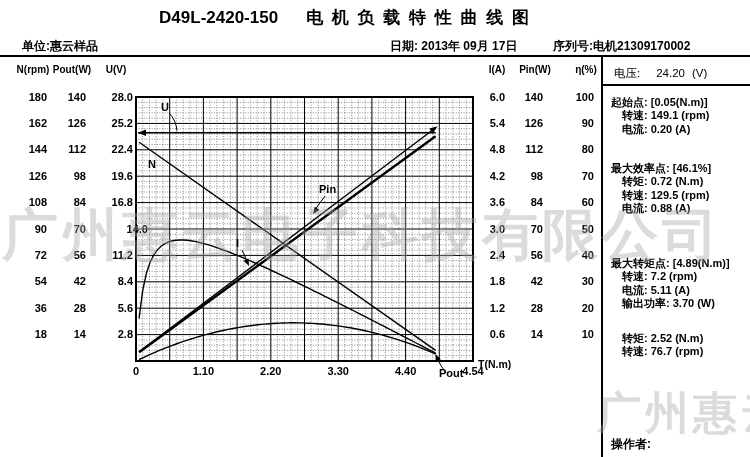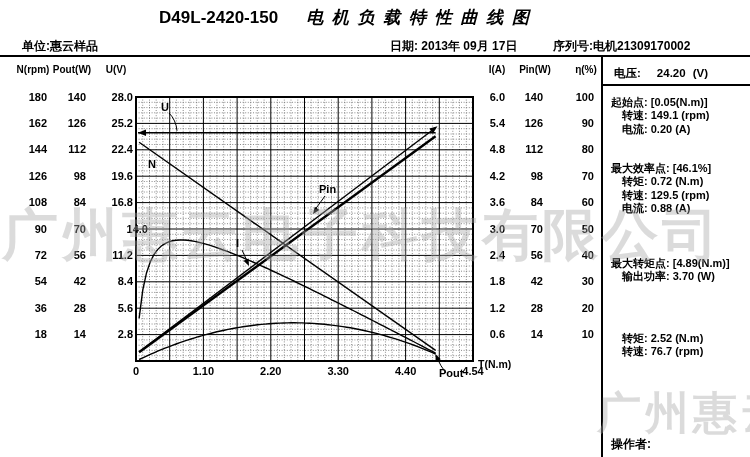--- a/index.html
+++ b/index.html
@@ -1,38 +1,38 @@
 <!DOCTYPE html>
 <html><head>
 <meta charset="utf-8">
 <style>
   html,body{margin:0;padding:0;background:#e8e8e8;}
   .page{position:relative;width:750px;height:457px;background:#fff;overflow:hidden;
         font-family:"Liberation Sans",sans-serif;color:#000;margin:0 auto;}
   .title{position:absolute;top:6px;left:0;width:690px;text-align:center;
          font-size:17px;font-weight:700;white-space:pre;}
-  .title .cn{margin-left:28px;letter-spacing:2px;font-style:italic;}
+  .title .cn{margin-left:28px;letter-spacing:2px;}
   .info{position:absolute;top:38px;font-size:12px;font-weight:700;white-space:pre;}
   .rule-top{position:absolute;left:0;top:55px;width:750px;height:2px;background:#000;}
   .divider-v{position:absolute;left:601px;top:56px;width:2px;height:401px;background:#000;}
   .volt-rule{position:absolute;left:603px;top:84px;width:147px;height:2px;background:#000;}
   .axh{position:absolute;top:64px;width:64px;text-align:center;font-size:10px;font-weight:700;}
   .axv{position:absolute;width:44px;text-align:right;font-size:11px;font-weight:700;}
   .xt{position:absolute;top:365px;width:44px;text-align:center;font-size:11px;font-weight:700;}
   #plot{position:absolute;left:136px;top:97px;width:337px;height:264px;overflow:visible;}
   .mn{stroke:#5a5a5a;stroke-width:.7;stroke-dasharray:1 1.6;}
   .mj{stroke:#000;stroke-width:1;}
   .bd{fill:none;stroke:#000;stroke-width:2;}
   .cv{fill:none;stroke:#000;stroke-width:1.4;}
   .cvt{fill:none;stroke:#000;stroke-width:2.4;}
   .ld{fill:none;stroke:#000;stroke-width:1;}
   .ar{fill:#000;stroke:none;}
   .cl{font-size:11px;font-weight:700;font-family:"Liberation Sans",sans-serif;}
   .axname{font-size:10.5px;font-weight:700;font-family:"Liberation Sans",sans-serif;}
-  .volt-row{position:absolute;left:614px;top:66px;font-size:11.5px;font-weight:700;}
+  .volt-row{position:absolute;left:614px;top:66px;font-size:11.5px;font-weight:400;}
   .volt-row .v{margin-left:16px;}
   .volt-row .u{margin-left:7px;}
   .blk{position:absolute;left:611px;font-size:11px;font-weight:700;line-height:13.4px;white-space:pre;}
   .blk .bl{padding-left:11px;}
   .operator{position:absolute;left:611px;top:436px;font-size:12px;font-weight:700;}
   .wm{position:absolute;color:#a8a8a8;opacity:.4;white-space:nowrap;pointer-events:none;
       font-weight:700;z-index:6;font-family:"Liberation Sans",sans-serif;}
   .wm-main{left:2px;top:198px;font-size:56px;letter-spacing:4px;}
   .wm-bottom{left:597px;top:384px;font-size:44px;letter-spacing:4px;}
 </style>
@@ -250,21 +250,21 @@
       <div class="xt" style="left:383.6px">4.40</div>
       <div class="xt" style="left:451.0px">4.54</div>
     </div>
 
   <div class="volt-row"><span>电压:</span><span class="v">24.20</span><span class="u">(V)</span></div>
   <div class="volt-rule"></div>
 
   <div id="panel-blocks">
       <div class="blk" style="top:96px"><div class="bt">起始点: [0.05(N.m)]</div><div class="bl">转速: 149.1 (rpm)</div><div class="bl">电流: 0.20 (A)</div></div>
       <div class="blk" style="top:162px"><div class="bt">最大效率点: [46.1%]</div><div class="bl">转矩: 0.72 (N.m)</div><div class="bl">转速: 129.5 (rpm)</div><div class="bl">电流: 0.88 (A)</div></div>
-      <div class="blk" style="top:257px"><div class="bt">最大转矩点: [4.89(N.m)]</div><div class="bl">输出功率: 3.70 (W)</div></div>
+      <div class="blk" style="top:257px"><div class="bt">最大转矩点: [4.89(N.m)]</div><div class="bl">转速: 7.2 (rpm)</div><div class="bl">电流: 5.11 (A)</div><div class="bl">输出功率: 3.70 (W)</div></div>
       <div class="blk" style="top:332px"><div class="bl">转矩: 2.52 (N.m)</div><div class="bl">转速: 76.7 (rpm)</div></div>
     </div>
 
   <div class="operator">操作者:</div>
 
   <div class="wm wm-main">广州惠云电子科技有限公司</div>
   <div class="wm wm-bottom">广州惠云</div>
 </div>
 
 </body></html>

